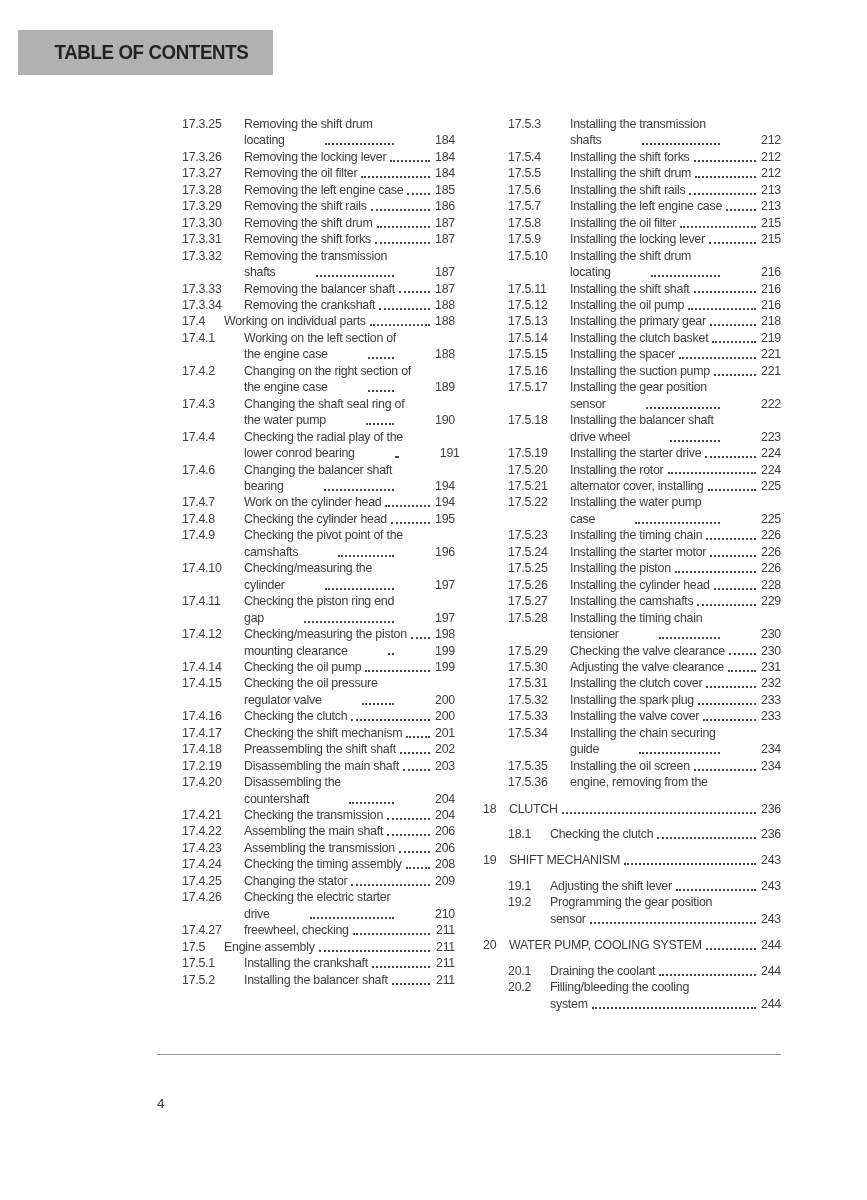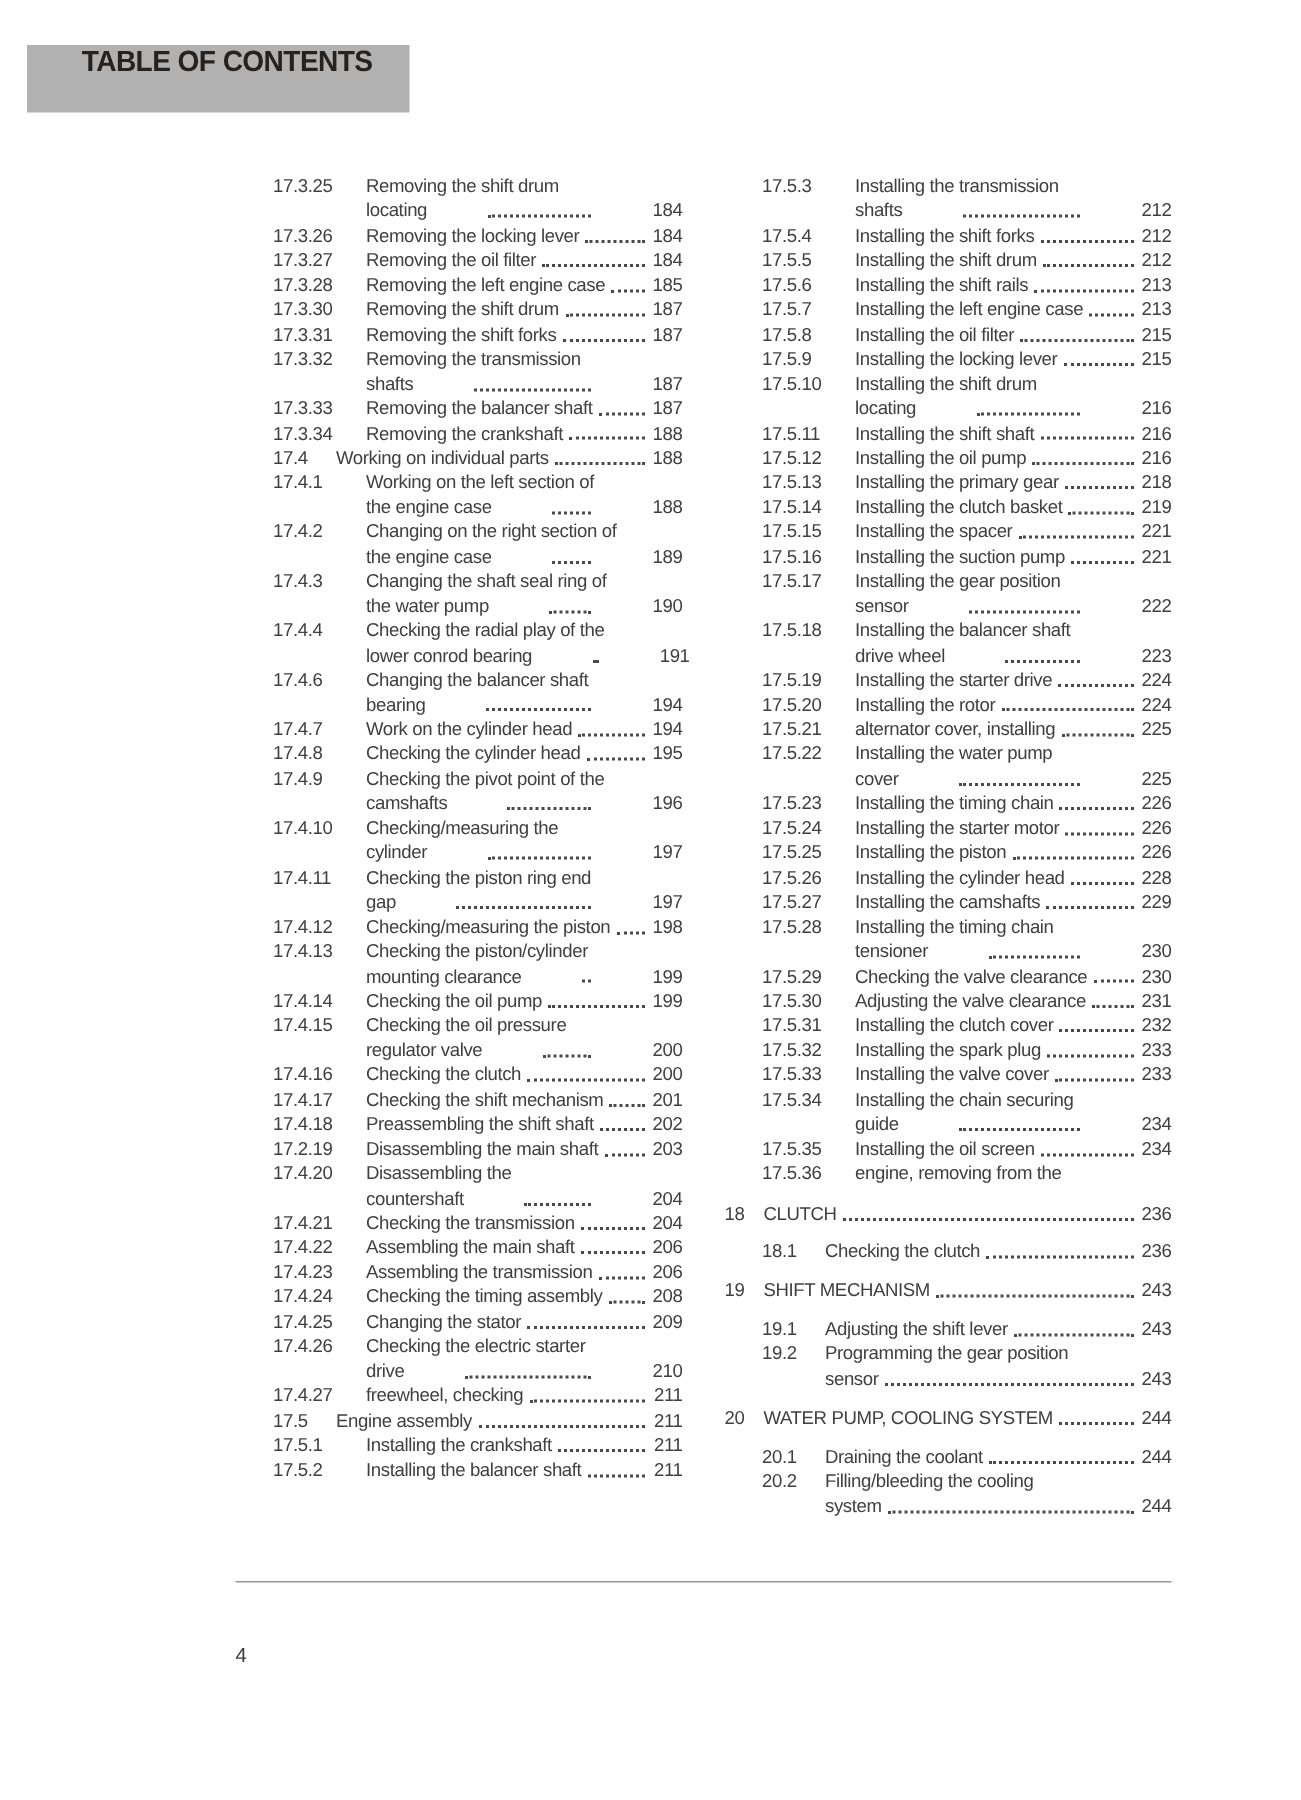--- a/index.html
+++ b/index.html
@@ -14,21 +14,21 @@
     width: 867px; height: 1200px;
     background: #ffffff;
     overflow: hidden;
     color: var(--body-text, #404040);
   }
   .header-bar {
     position: absolute;
     left: 18px; top: 30px;
     width: 255px; height: 45px;
     background: var(--header-bg, #b1b1b1);
-    display: flex; 
+    display: flex; align-items: center;
   }
   .header-title {
     font-size: 19.5px;
     font-weight: bold;
     color: var(--header-text, #26221f);
     letter-spacing: -0.4px;
     padding-left: 38px;
     white-space: nowrap;
     transform: scaleX(0.96);
     transform-origin: left center;
@@ -126,20 +126,28 @@
         <div class="entry e-sub">
           <div class="line first">
             <span class="num">17.3.28</span>
             <span class="title">Removing the left engine case</span>
             <span class="leader"></span>
             <span class="pagenum">185</span>
           </div>
         </div>
         <div class="entry e-sub">
           <div class="line first">
+            <span class="num">17.3.29</span>
+            <span class="title">Removing the shift rails</span>
+            <span class="leader"></span>
+            <span class="pagenum">186</span>
+          </div>
+        </div>
+        <div class="entry e-sub">
+          <div class="line first">
             <span class="num">17.3.30</span>
             <span class="title">Removing the shift drum</span>
             <span class="leader"></span>
             <span class="pagenum">187</span>
           </div>
         </div>
         <div class="entry e-sub">
           <div class="line first">
             <span class="num">17.3.31</span>
             <span class="title">Removing the shift forks</span>
@@ -288,24 +296,20 @@
         </div>
         <div class="entry e-sub">
           <div class="line first">
             <span class="num">17.4.12</span>
             <span class="title">Checking/measuring the piston</span>
             <span class="leader"></span>
             <span class="pagenum">198</span>
           </div>
         </div>
         <div class="entry e-sub">
-          <div class="line first">
-            <span class="num">17.4.13</span>
-            <span class="title">Checking the piston/cylinder</span>
-          </div>
           <div class="line cont">
             <span class="title">mounting clearance</span>
             <span class="leader"></span>
             <span class="pagenum">199</span>
           </div>
         </div>
         <div class="entry e-sub">
           <div class="line first">
             <span class="num">17.4.14</span>
             <span class="title">Checking the oil pump</span>
@@ -615,21 +619,21 @@
             <span class="leader"></span>
             <span class="pagenum">225</span>
           </div>
         </div>
         <div class="entry e-sub">
           <div class="line first">
             <span class="num">17.5.22</span>
             <span class="title">Installing the water pump</span>
           </div>
           <div class="line cont">
-            <span class="title">cover</span>
+            <span class="title">case</span>
             <span class="leader"></span>
             <span class="pagenum">225</span>
           </div>
         </div>
         <div class="entry e-sub">
           <div class="line first">
             <span class="num">17.5.23</span>
             <span class="title">Installing the timing chain</span>
             <span class="leader"></span>
             <span class="pagenum">226</span>

